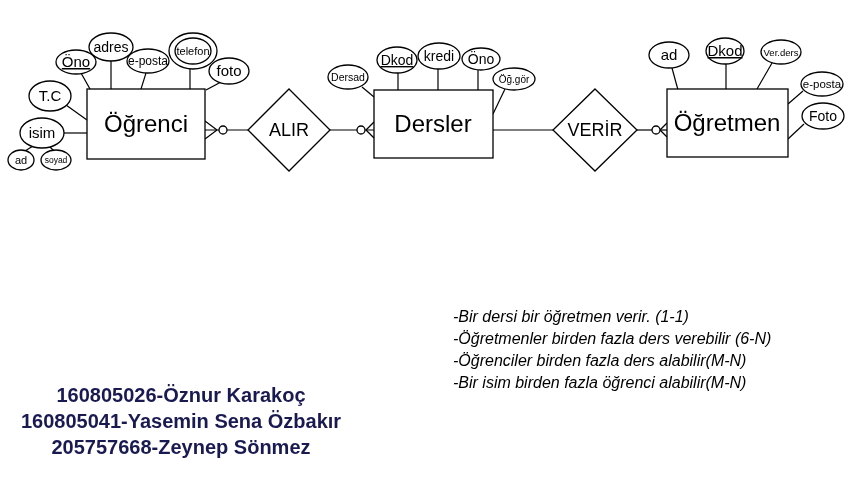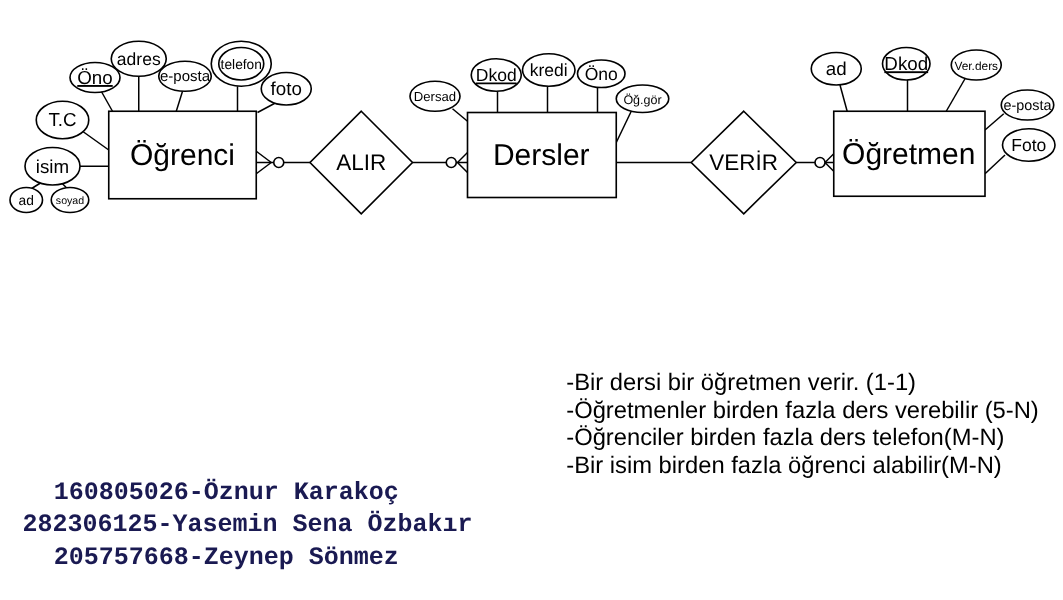--- a/index.html
+++ b/index.html
@@ -20,28 +20,29 @@
   svg .wire{stroke:var(--ink);stroke-width:1.2;fill:none;}
   svg text{
     fill:var(--ink);stroke:none;
     font-family:"Liberation Sans",sans-serif;
     text-anchor:middle;
   }
   svg text.pk{text-decoration:underline;}
   .entity-label{font-size:24px;}
   .rel-label{font-size:18px;}
   .notes{
-    position:absolute;left:453px;top:296px;
-    font-size:19px;line-height:22px;color:var(--ink);
+    position:absolute;left:453px;top:306px;
+    font-size:16px;line-height:22px;color:var(--ink);
     white-space:nowrap;
+    font-style:italic;
   }
   .credits{
     position:absolute;left:18px;top:382px;width:326px;
     text-align:center;
-    font-family:Liberation Mono, monospace;font-weight:bold;
+    font-family:Liberation Sans, sans-serif;font-weight:bold;
     font-size:20px;line-height:26px;
     color:var(--credits_text);
     white-space:nowrap;
   }
 </style>
 </head>
 <body>
 
 <div class="stage">
 
@@ -186,24 +187,24 @@
       <text class="rel-label" x="289" y="136">ALIR</text>
     </g>
     <g>
       <polygon class="shape" points="595,89 637,130 595,171 553,130"></polygon>
       <text class="rel-label" x="595" y="136">VERİR</text>
     </g>
   </svg>
 
   <div class="notes">
     <div>-Bir dersi bir öğretmen verir. (1-1)</div>
-    <div>-Öğretmenler birden fazla ders verebilir (5-N)</div>
-    <div>-Öğrenciler birden fazla ders telefon(M-N)</div>
+    <div>-Öğretmenler birden fazla ders verebilir (6-N)</div>
+    <div>-Öğrenciler birden fazla ders alabilir(M-N)</div>
     <div>-Bir isim birden fazla öğrenci alabilir(M-N)</div>
   </div>
 
   <div class="credits">
     <div>160805026-Öznur Karakoç</div>
-    <div>282306125-Yasemin Sena Özbakır</div>
+    <div>160805041-Yasemin Sena Özbakır</div>
     <div>205757668-Zeynep Sönmez</div>
   </div>
 
 </div>
 
 </body></html>

